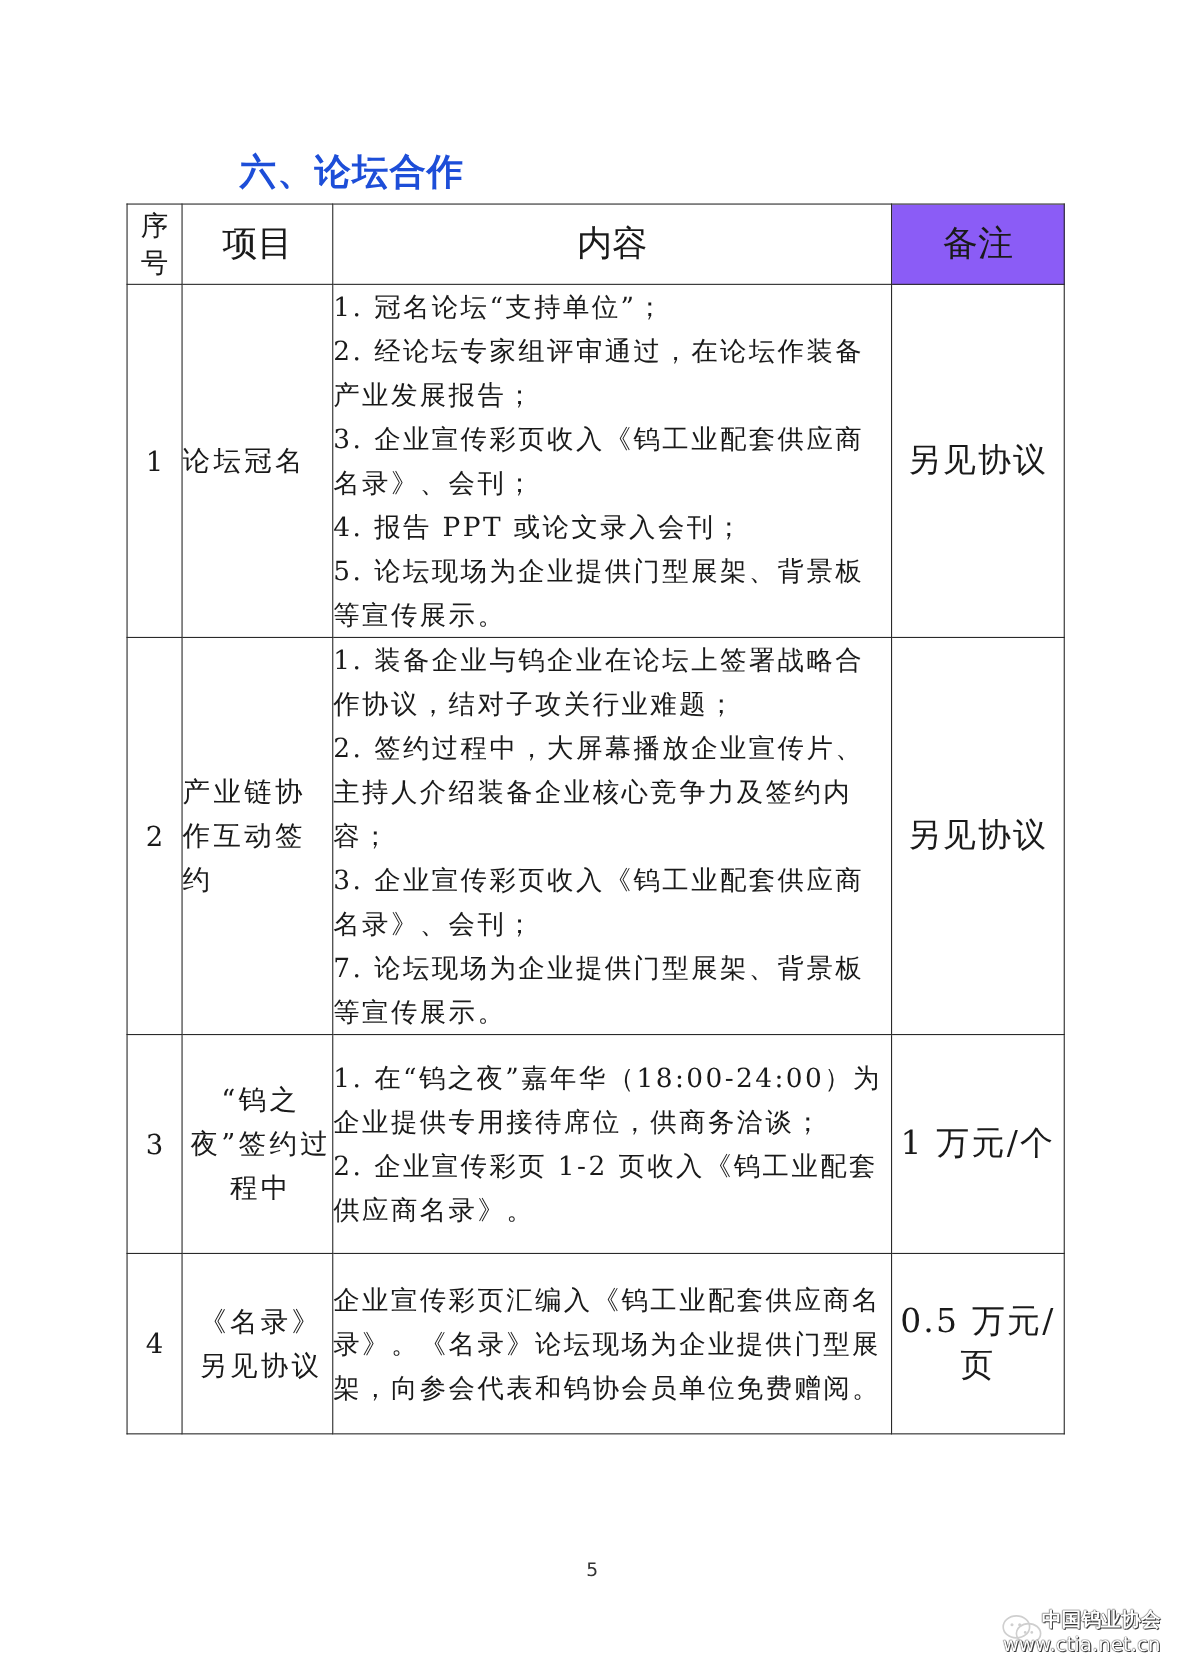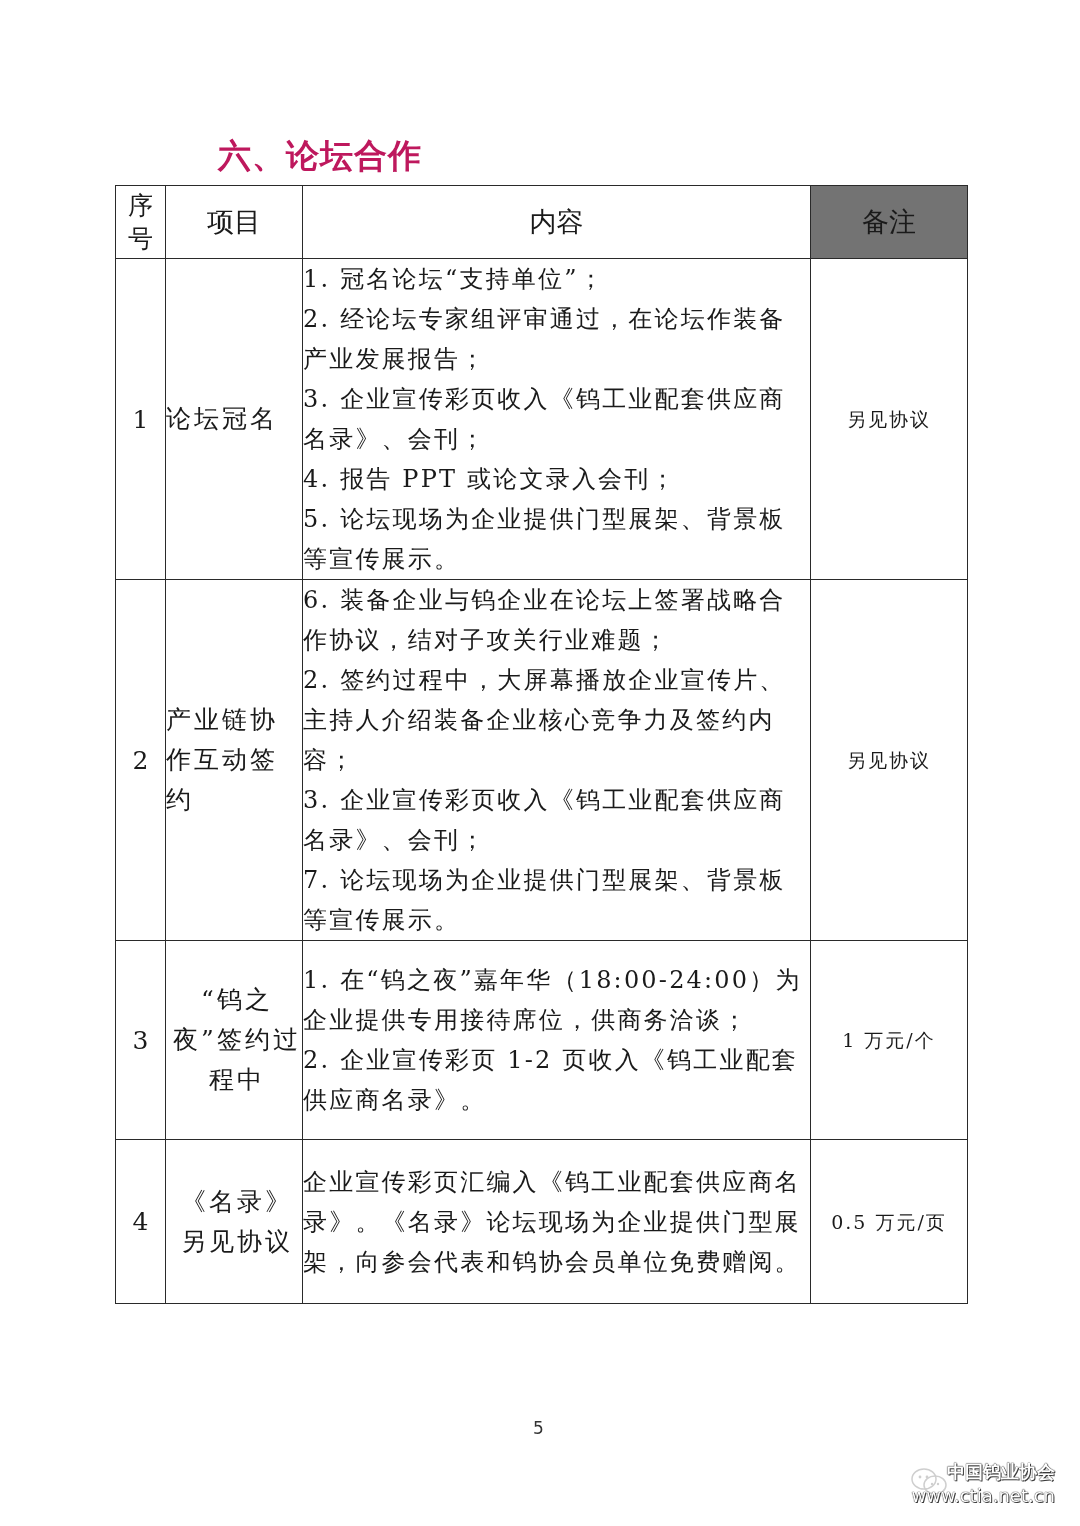--- a/index.html
+++ b/index.html
@@ -2,41 +2,41 @@
 <html><head>
 <meta charset="utf-8">
 <style>
   html, body { margin: 0; padding: 0; }
   body {
     width: 1080px; height: 1526px; background: #ffffff; position: relative; overflow: hidden;
     font-family: "DejaVu Serif", "Liberation Serif", serif; color: #1a1a1a;
   }
   .section-title {
     position: absolute; left: 218px; top: 134px; font-size: 33px; font-weight: bold;
-    font-family: "DejaVu Sans", "Liberation Sans", sans-serif; letter-spacing: 1px; color: #be185d;
+    font-family: "DejaVu Sans", "Liberation Sans", sans-serif; letter-spacing: 1px; color: #1d4ed8;
   }
   table.forum {
     position: absolute; left: 115px; top: 185px; width: 852px; border-collapse: collapse; table-layout: fixed;
   }
   table.forum td, table.forum th {
     border: 1.6px solid #2a2a2a; padding: 0; vertical-align: middle; font-weight: normal;
   }
   col.c-idx { width: 50px; }
   col.c-item { width: 137px; }
   col.c-content { width: 508px; }
   col.c-note { width: 157px; }
-  .hdr th { height: 72px; font-size: 27px; font-family: "DejaVu Sans", "Liberation Sans", sans-serif; }
+  .hdr th { height: 72px; font-size: 32px; font-family: "DejaVu Sans", "Liberation Sans", sans-serif; }
   .hdr th.idx { font-size: 25px; line-height: 33px; }
-  .hdr th.note { background: #737373; }
+  .hdr th.note { background: #8b5cf6; }
   td.idx { text-align: center; font-size: 25px; }
   td.item { font-size: 25px; line-height: 40px; padding-left: 14px; padding-right: 6px; letter-spacing: 3px; margin-top: 12px; }
   td.item.center { text-align: center; padding-left: 6px; }
   td.content { font-size: 24px; line-height: 40px; padding: 2px 8px 2px 12px; letter-spacing: 2.2px; }
   td.content .line { display: block; white-space: pre-wrap; }
-  td.note { text-align: center; font-size: 19px; line-height: 40px; letter-spacing: 2px; padding: 0 8px; }
+  td.note { text-align: center; font-size: 30px; line-height: 40px; letter-spacing: 2px; padding: 0 8px; }
   tr.r1 td { height: 320px; }
   tr.r2 td { height: 357px; }
   tr.r3 td { height: 198px; }
   tr.r4 td { height: 163px; }
   .page-number {
     position: absolute; left: 533px; top: 1418px; font-size: 17px;
     font-family: "DejaVu Sans", "Liberation Sans", sans-serif; color: #333;
   }
   .watermark {
     position: absolute; left: 880px; top: 1460px; width: 175px; text-align: right;
@@ -79,21 +79,21 @@
       <span class="line">4. 报告 PPT 或论文录入会刊；</span>
       <span class="line">5. 论坛现场为企业提供门型展架、背景板等宣传展示。</span>
     </td>
     <td class="note">另见协议</td>
   </tr>
 
   <tr class="r2">
     <td class="idx">2</td>
     <td class="item">产业链协作互动签约</td>
     <td class="content">
-      <span class="line">6. 装备企业与钨企业在论坛上签署战略合作协议，结对子攻关行业难题；</span>
+      <span class="line">1. 装备企业与钨企业在论坛上签署战略合作协议，结对子攻关行业难题；</span>
       <span class="line">2. 签约过程中，大屏幕播放企业宣传片、主持人介绍装备企业核心竞争力及签约内容；</span>
       <span class="line">3. 企业宣传彩页收入《钨工业配套供应商名录》、会刊；</span>
       <span class="line">7. 论坛现场为企业提供门型展架、背景板等宣传展示。</span>
     </td>
     <td class="note">另见协议</td>
   </tr>
 
   <tr class="r3">
     <td class="idx">3</td>
     <td class="item center">“钨之夜”签约过程中</td>

